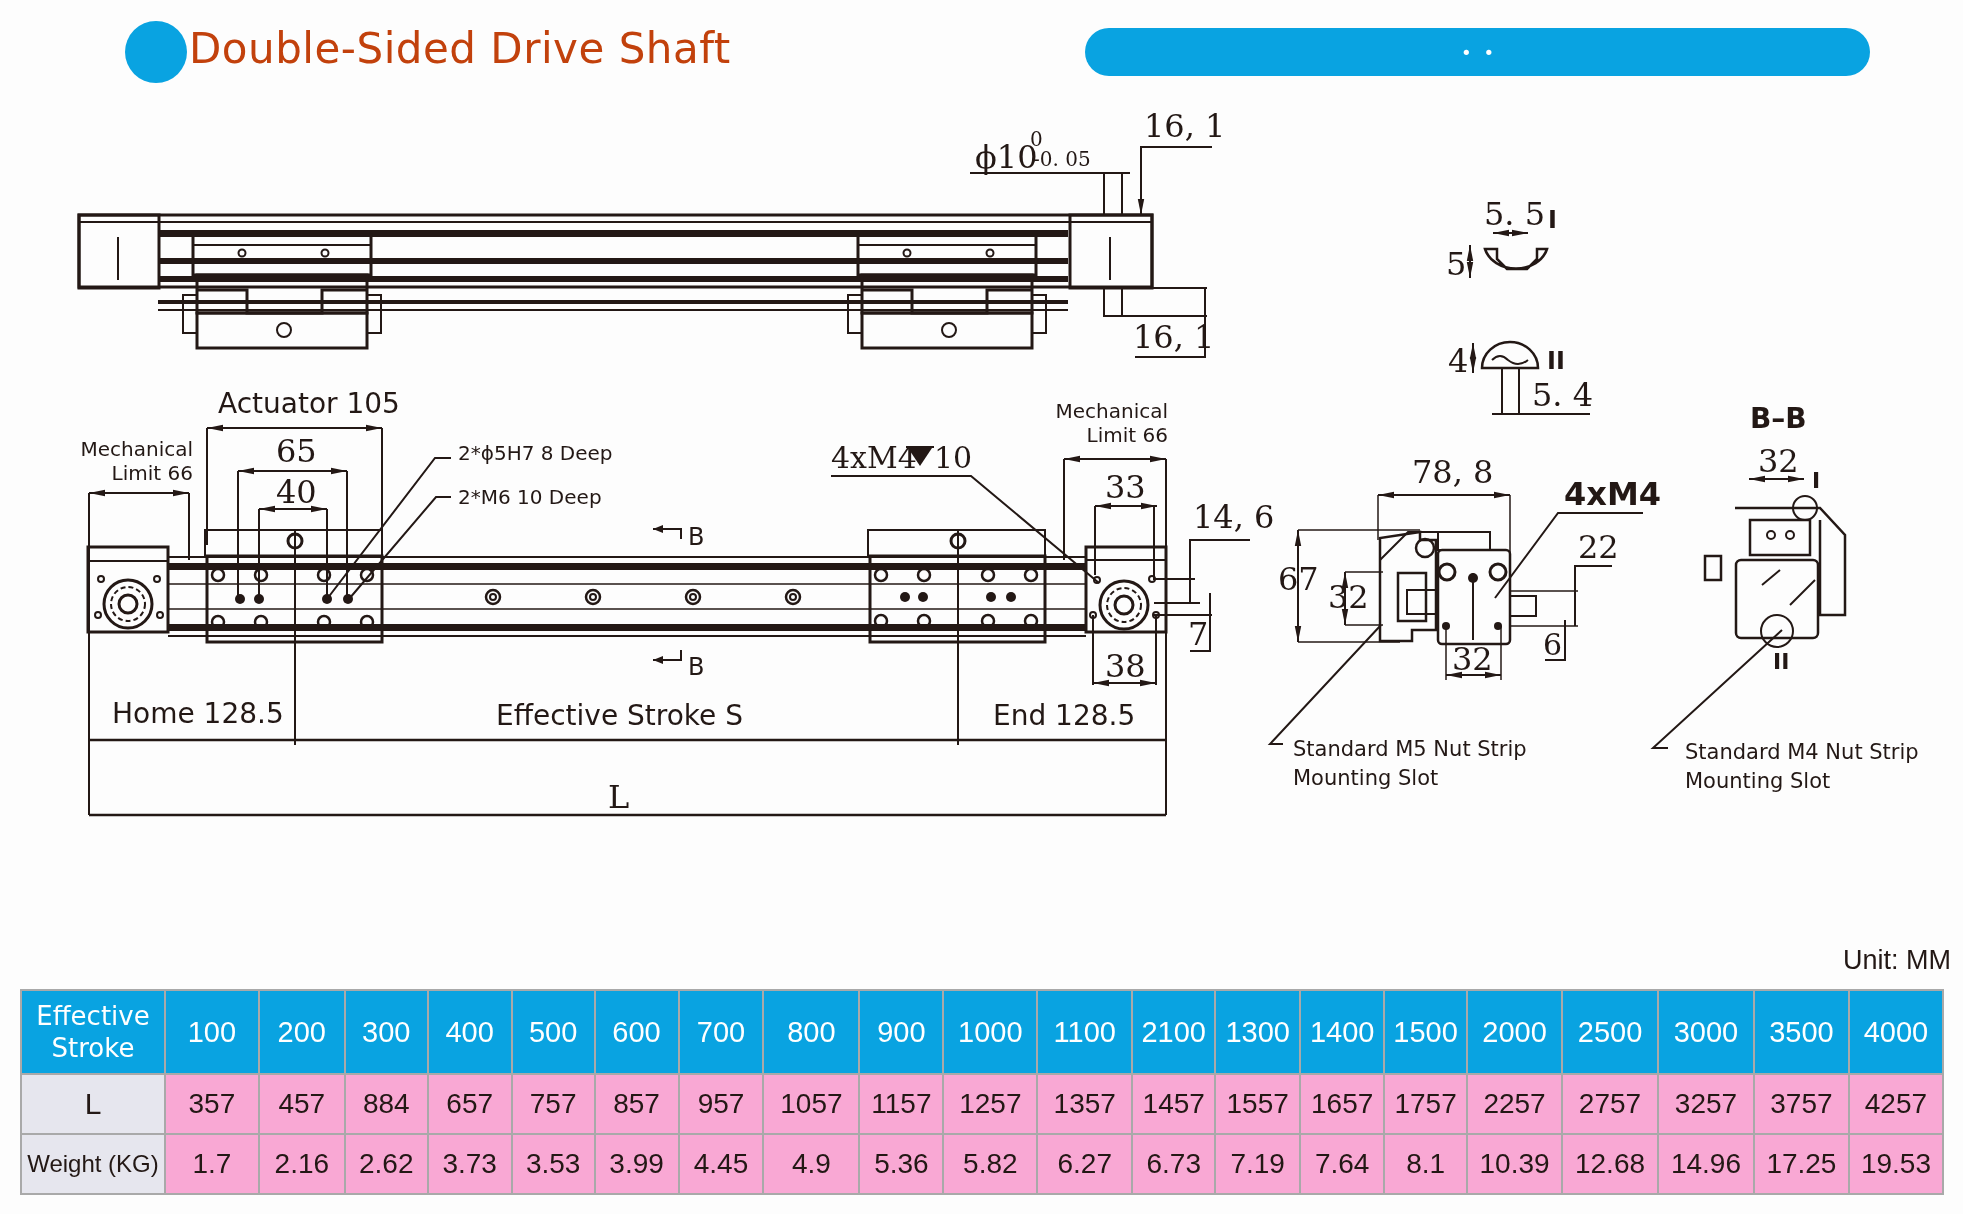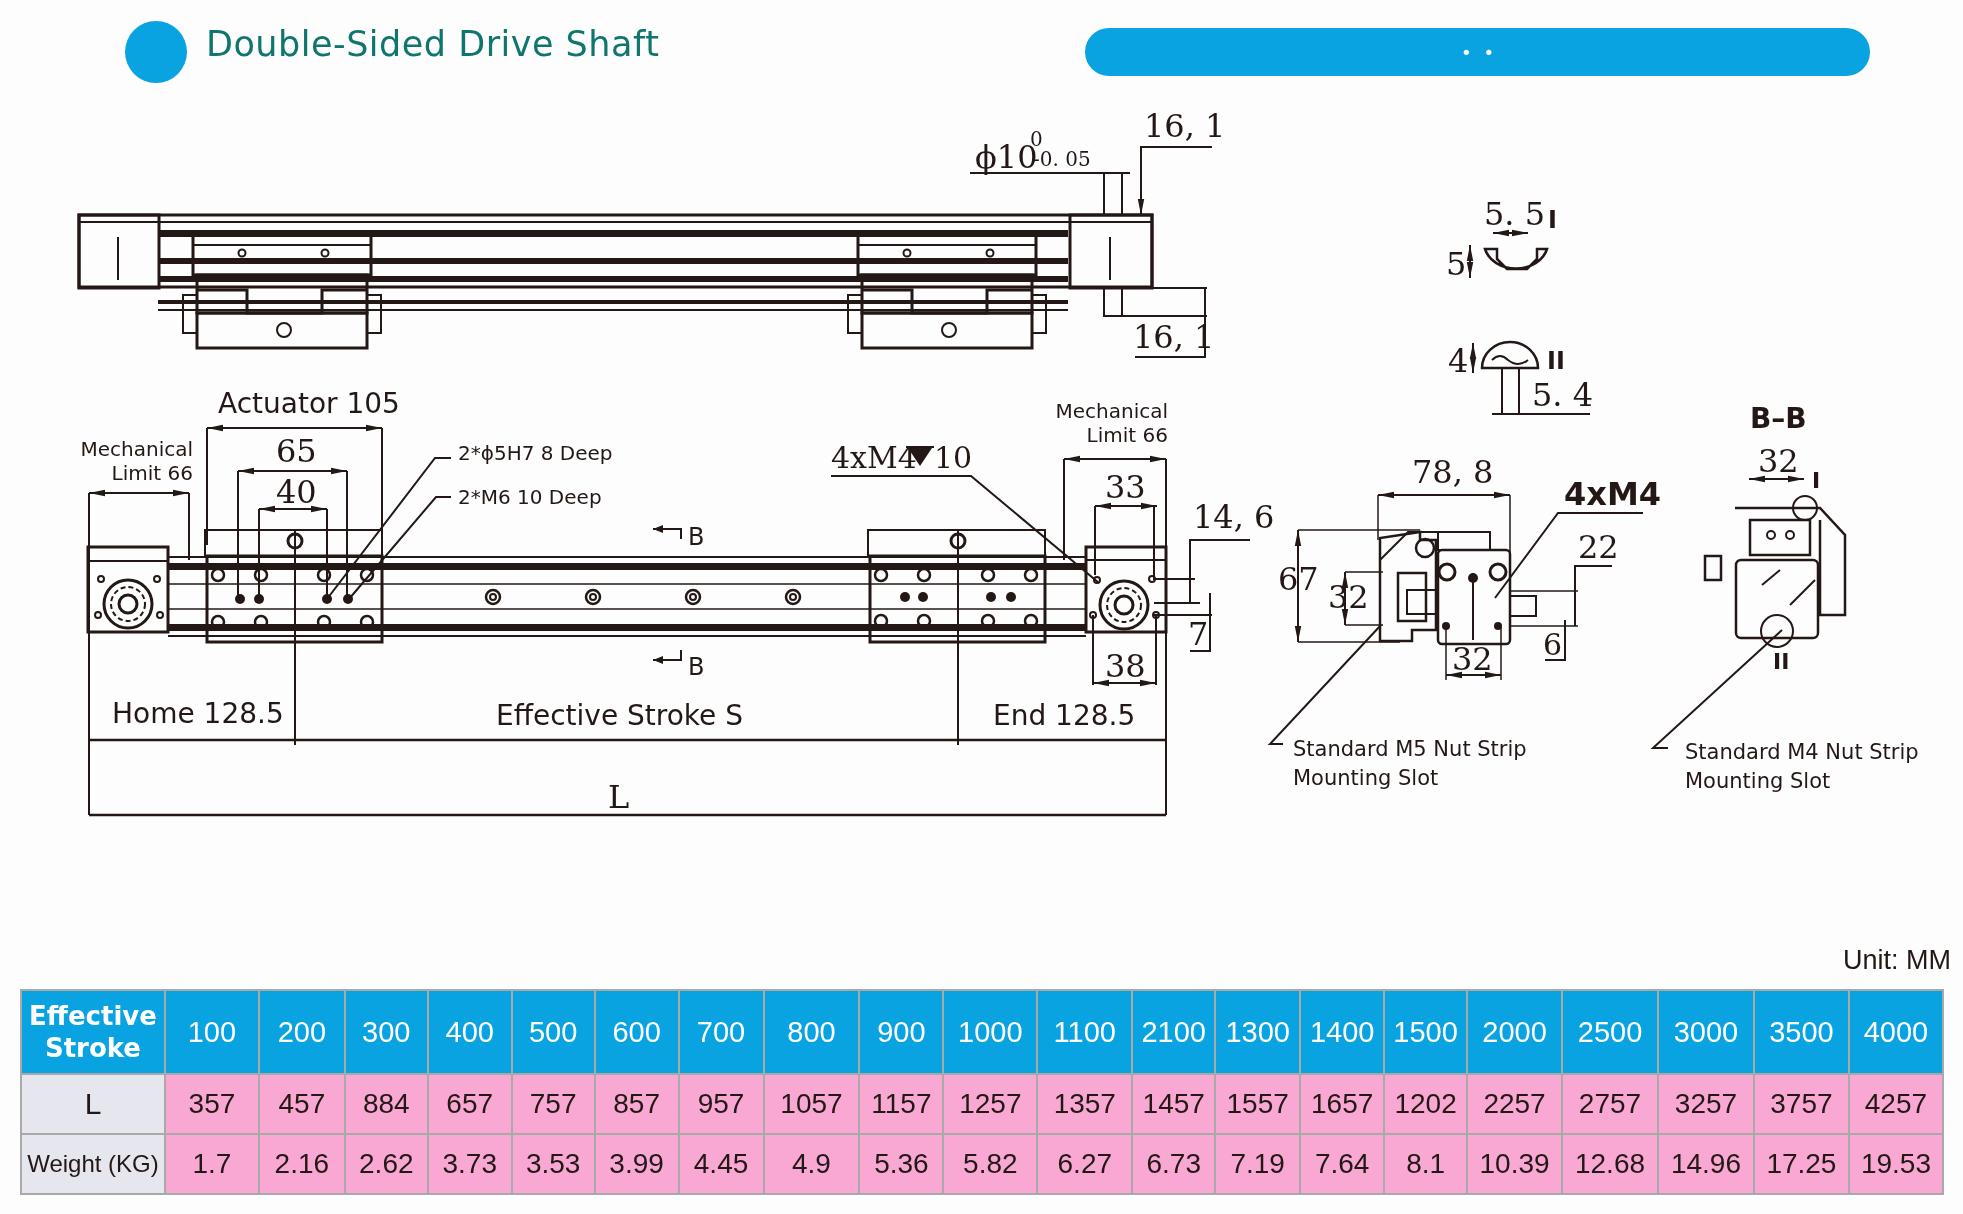--- a/index.html
+++ b/index.html
@@ -1,30 +1,30 @@
 <!DOCTYPE html>
 <html><head>
 <meta charset="utf-8">
 <style>
   html, body { margin: 0; padding: 0; background: #fdfdfd; }
   body { width: 1963px; height: 1214px; position: relative; overflow: hidden; font-family: "DejaVu Sans", sans-serif; }
   .title-dot { position: absolute; left: 125px; top: 21px; width: 62px; height: 62px; border-radius: 50%; }
-  .title { position: absolute; left: 206px; top: 24px; font-size: 35px; color: #0f766e; font-family: "DejaVu Sans", sans-serif; letter-spacing: 0.5px; }
+  .title { position: absolute; left: 189px; top: 24px; font-size: 42px; color: #c2410c; font-family: "DejaVu Sans", sans-serif; letter-spacing: 0.5px; }
   .banner { position: absolute; left: 1085px; top: 28px; width: 785px; height: 48px; border-radius: 24px; color: #fff; font-size: 25px; display: flex; align-items: center; justify-content: center; font-family: "DejaVu Sans", sans-serif; }
   .banner .dot { font-size: 18px; margin: 0 6px; }
   svg.drawing { position: absolute; left: 0; top: 0; }
   .ink { stroke: #231815; fill: none; }
   .fillink { fill: #231815; }
   .dimtxt { font-family: "DejaVu Serif", serif; fill: #231815; }
   .lbltxt { font-family: "DejaVu Sans", sans-serif; fill: #231815; }
   .unit { position: absolute; right: 12px; top: 945px; font-size: 27px; color: #231815; font-family: Liberation Sans, sans-serif; }
   table.spec { position: absolute; left: 20px; top: 989px; width: 1924px; border-collapse: collapse; font-family: "Liberation Sans", sans-serif; }
   table.spec td { border: 2px solid #a9a9a9; text-align: center; padding: 0; color: #231815; font-size: 28px; }
   table.spec tr.head td { background: #09a3e1; color: #fff; height: 82px; font-size: 29px; }
-  table.spec tr.head td.rowlabel { font-size: 26px; line-height: 32px; font-family: "DejaVu Sans", sans-serif; font-weight: bold; }
+  table.spec tr.head td.rowlabel { font-size: 26px; line-height: 32px; font-family: "DejaVu Sans", sans-serif; }
   table.spec tr.row td { height: 58px; background: #f9a8d4; }
   table.spec tr.row td.rowlabel { background: #e6e6ee; font-size: 24px; }
   table.spec tr.row.lrow td.rowlabel { font-size: 30px; }
 </style>
 </head>
 <body>
 
 <div class="title-dot" style="background: rgb(9, 163, 225);"></div>
 <div class="title">Double-Sided Drive Shaft</div>
 <div class="banner" style="background: rgb(9, 163, 225);">
@@ -399,21 +399,21 @@
         <td>757</td>
         <td>857</td>
         <td>957</td>
         <td>1057</td>
         <td>1157</td>
         <td>1257</td>
         <td>1357</td>
         <td>1457</td>
         <td>1557</td>
         <td>1657</td>
-        <td>1202</td>
+        <td>1757</td>
         <td>2257</td>
         <td>2757</td>
         <td>3257</td>
         <td>3757</td>
         <td>4257</td>
       </tr>
   <tr class="row" id="row-w">
     <td class="rowlabel">Weight (KG)</td>
   <td>1.7</td>
         <td>2.16</td>

